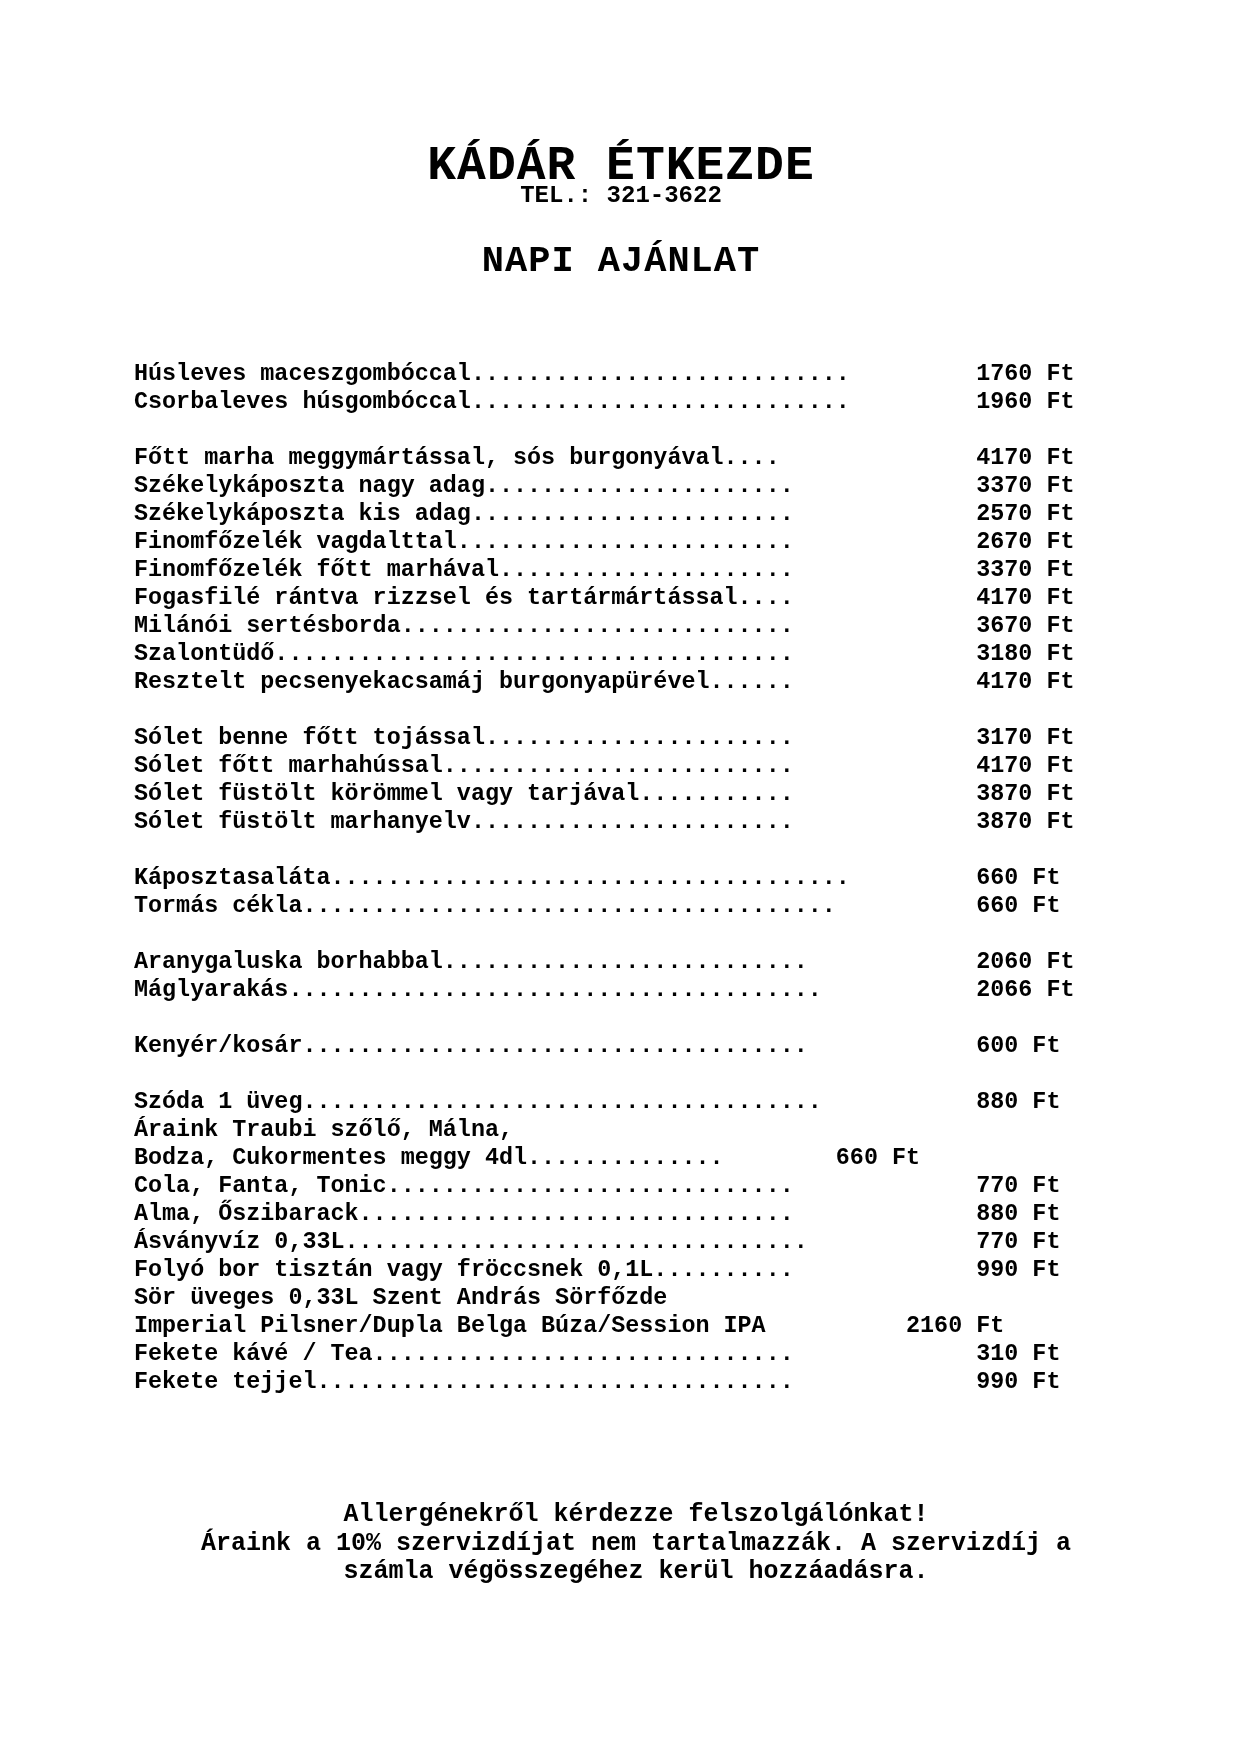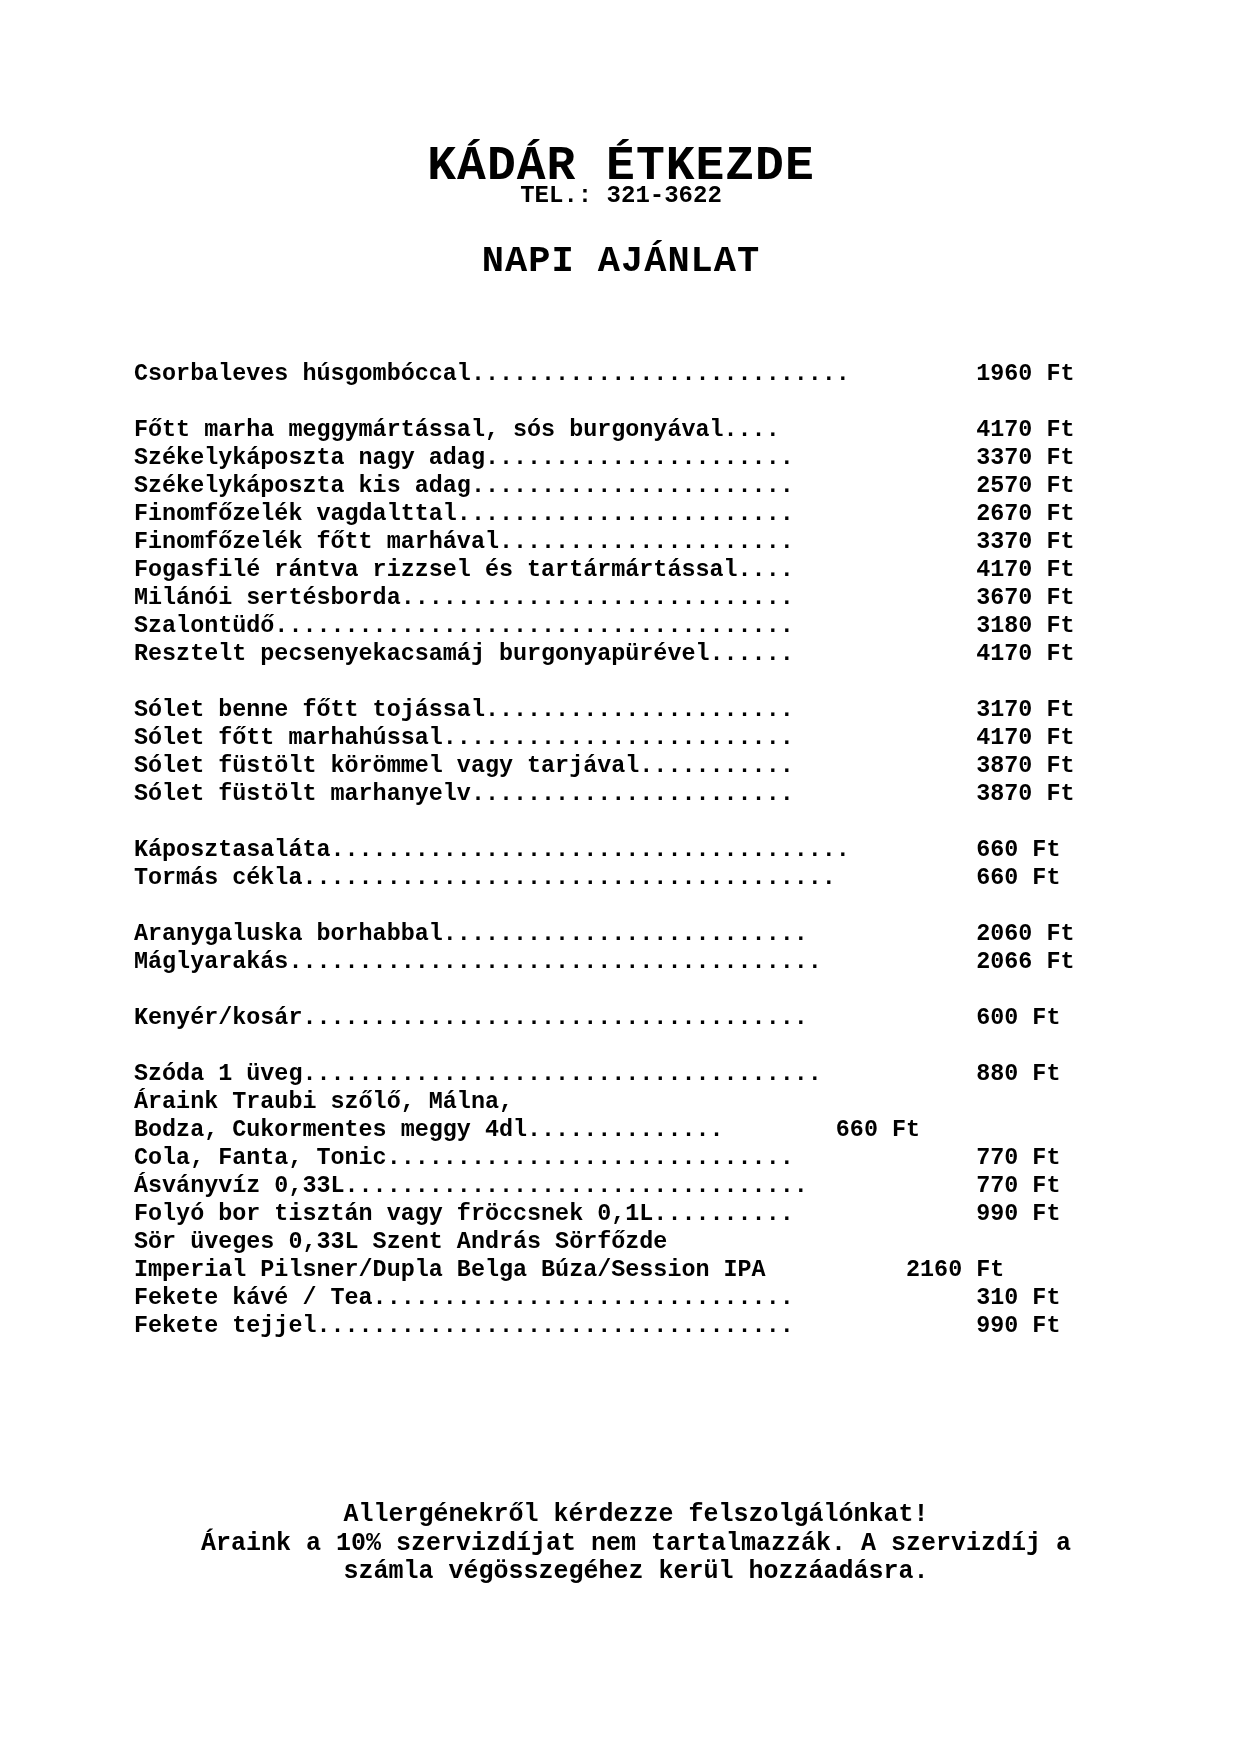--- a/index.html
+++ b/index.html
@@ -65,20 +65,21 @@
 </head>
 <body>
 
 <div id="doc-title" class="centered">KÁDÁR ÉTKEZDE</div>
 
 <div id="doc-phone" class="centered">TEL.: 321-3622</div>
 
 <div id="doc-subtitle" class="centered">NAPI AJÁNLAT</div>
 
 <div id="menu-lines">
+    <div class="mline">Húsleves maceszgombóccal...........................         1760 Ft</div>
     <div class="mline">Csorbaleves húsgombóccal...........................         1960 Ft</div>
     <div class="mline"> </div>
     <div class="mline">Főtt marha meggymártással, sós burgonyával....              4170 Ft</div>
     <div class="mline">Székelykáposzta nagy adag......................             3370 Ft</div>
     <div class="mline">Székelykáposzta kis adag.......................             2570 Ft</div>
     <div class="mline">Finomfőzelék vagdalttal........................             2670 Ft</div>
     <div class="mline">Finomfőzelék főtt marhával.....................             3370 Ft</div>
     <div class="mline">Fogasfilé rántva rizzsel és tartármártással....             4170 Ft</div>
     <div class="mline">Milánói sertésborda............................             3670 Ft</div>
     <div class="mline">Szalontüdő.....................................             3180 Ft</div>
@@ -94,20 +95,21 @@
     <div class="mline"> </div>
     <div class="mline">Aranygaluska borhabbal..........................            2060 Ft</div>
     <div class="mline">Máglyarakás......................................           2066 Ft</div>
     <div class="mline"> </div>
     <div class="mline">Kenyér/kosár....................................            600 Ft</div>
     <div class="mline"> </div>
     <div class="mline">Szóda 1 üveg.....................................           880 Ft</div>
     <div class="mline">Áraink Traubi szőlő, Málna,</div>
     <div class="mline">Bodza, Cukormentes meggy 4dl..............        660 Ft</div>
     <div class="mline">Cola, Fanta, Tonic.............................             770 Ft</div>
+    <div class="mline">Alma, Őszibarack...............................             880 Ft</div>
     <div class="mline">Ásványvíz 0,33L.................................            770 Ft</div>
     <div class="mline">Folyó bor tisztán vagy fröccsnek 0,1L..........             990 Ft</div>
     <div class="mline">Sör üveges 0,33L Szent András Sörfőzde</div>
     <div class="mline">Imperial Pilsner/Dupla Belga Búza/Session IPA          2160 Ft</div>
     <div class="mline">Fekete kávé / Tea..............................             310 Ft</div>
     <div class="mline">Fekete tejjel..................................             990 Ft</div>
   </div>
 
 <div id="doc-footer">
   <div class="fline">Allergénekről kérdezze felszolgálónkat!</div>

